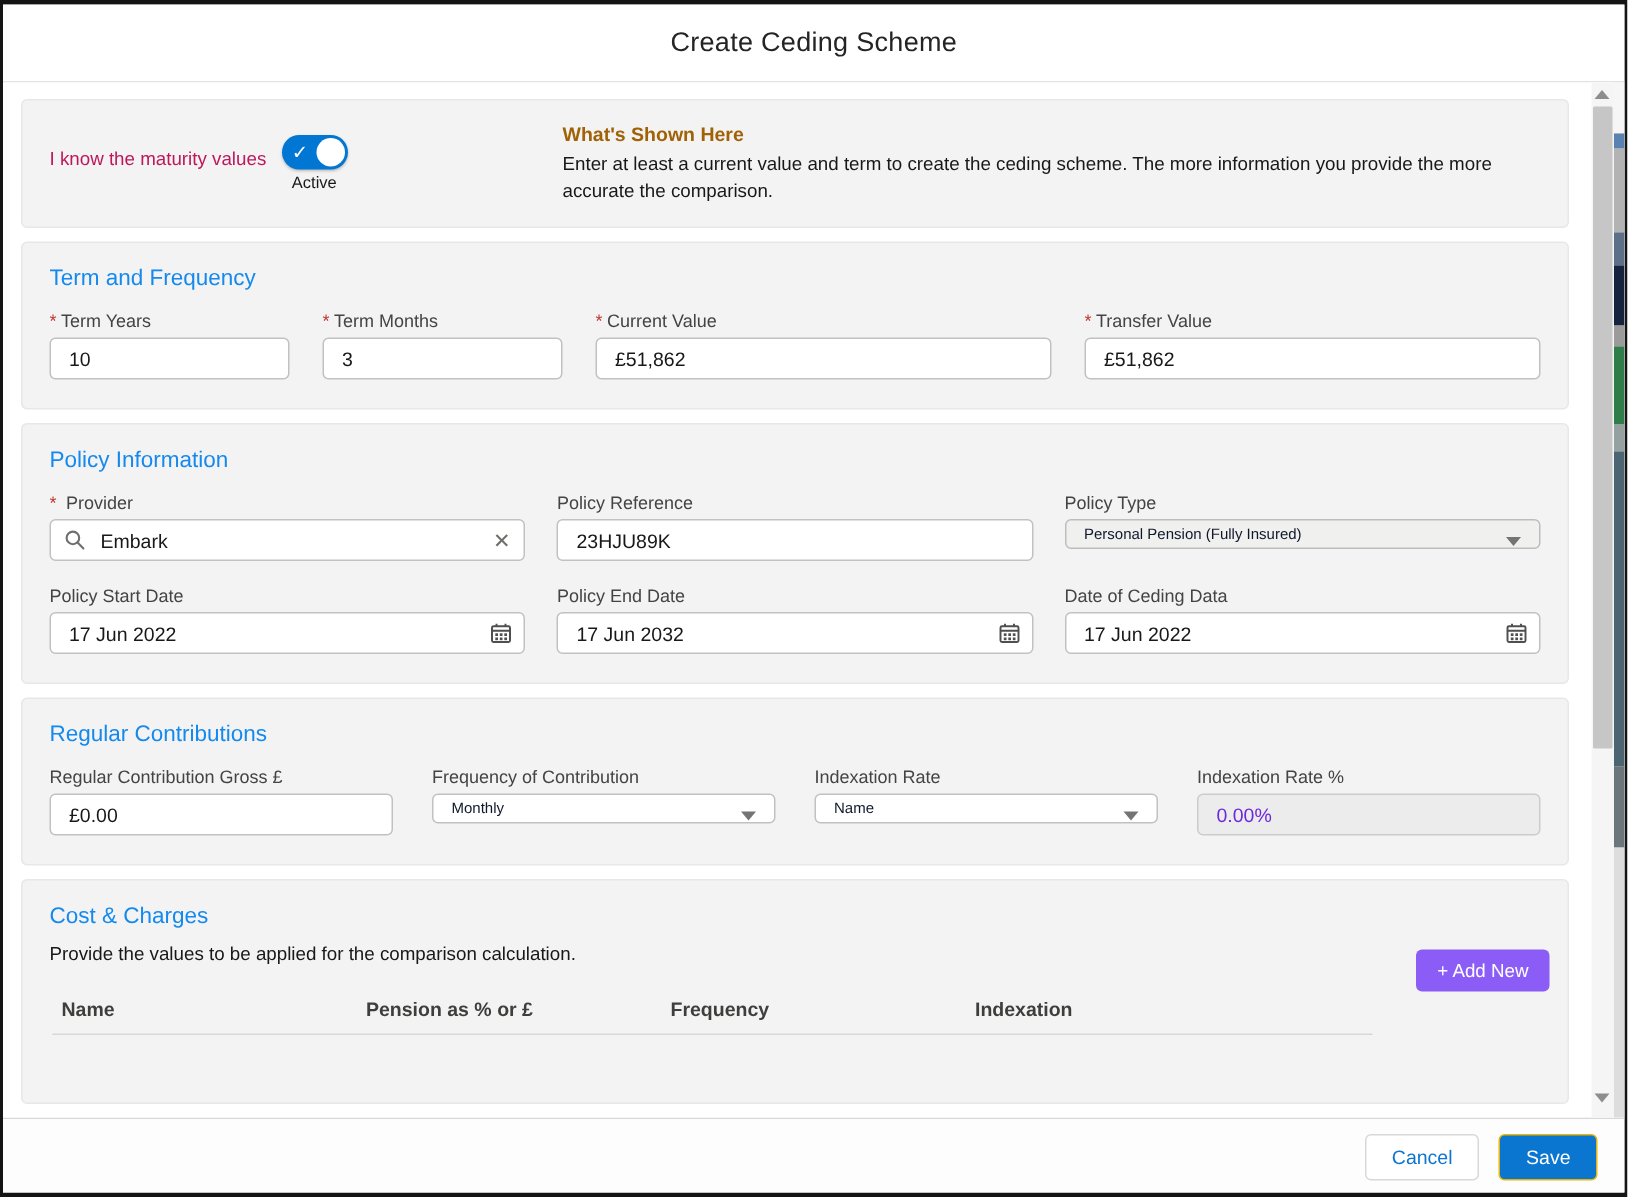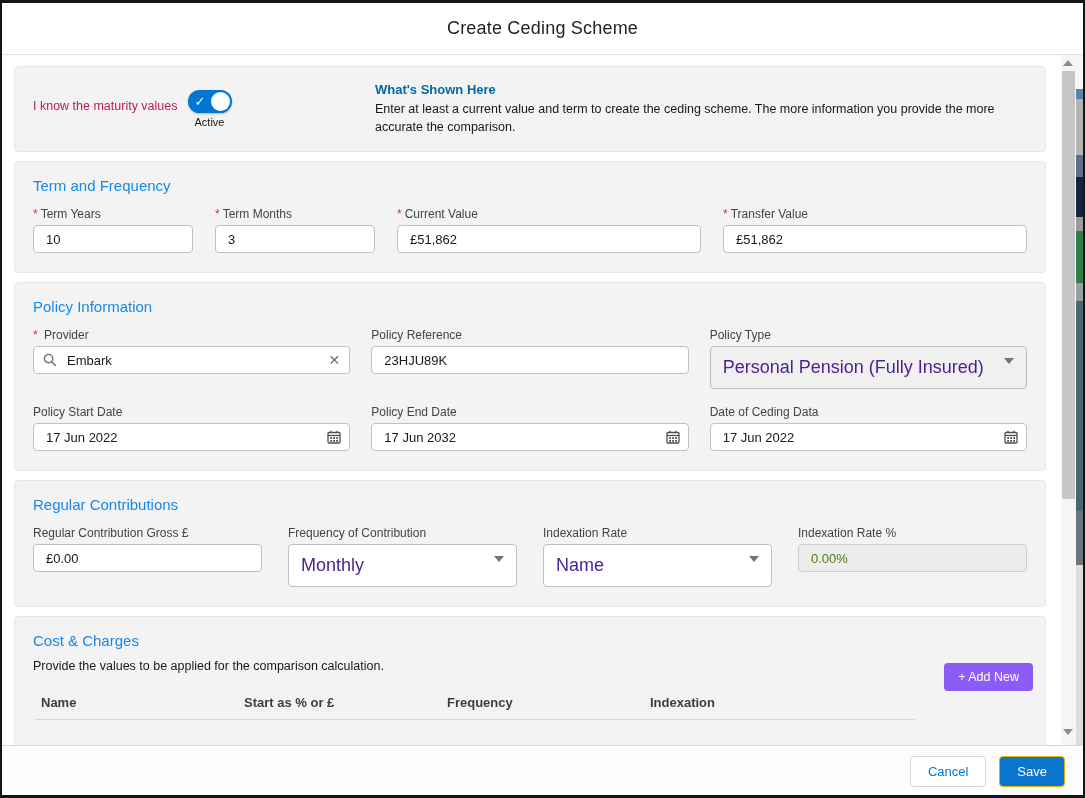--- a/index.html
+++ b/index.html
@@ -13,38 +13,38 @@
   
   .modal-body { position:relative; height:690px; background:#fff; padding:11px 0 0 12px; overflow:hidden; }
   .card { width:1032px; background:#f3f3f3; border:1px solid #e7e7e7; border-radius:4px; margin-bottom:9px; position:relative; }
 
   .section-heading { font-size:15px; color:#1589ee; font-weight:400; }
 
   .field-label { display:block; font-size:12px; color:#444; margin-bottom:4px; white-space:nowrap; }
   .req { color:#c23934; margin-right:3px; font-size:12px; }
 
   .txt-input { height:28px; width:100%; border:1px solid #c3c1bf; border-radius:4px; background:#fff; font-family:"Liberation Sans",sans-serif; font-size:13px; color:#181818; padding:0 12px; outline:none; }
-  .txt-input:disabled { background:#ececec; color:#4d7c0f; border-color:#cccccc; }
-
-  .select-box { height:43px; border:1px solid #c3c1bf; border-radius:4px; background:#fff; font-size:18px; color:#4c1d95; display:flex; align-items:center; padding:0 28px 0 12px; position:relative; cursor:pointer; }
+  .txt-input:disabled { background:#ececec; color:#6d28d9; border-color:#cccccc; }
+
+  .select-box { height:20px; border:1px solid #c3c1bf; border-radius:4px; background:#fff; font-size:10px; color:#0f172a; display:flex; align-items:center; padding:0 28px 0 12px; position:relative; cursor:pointer; }
   .select-box.gray { background:#f0f0ef; border-color:#bdbdbd; }
   .caret { position:absolute; right:12px; top:11px; width:0; height:0; border-left:5px solid transparent; border-right:5px solid transparent; border-top:6px solid #747474; }
   .rel { position:relative; }
 
   
   .card-maturity { height:86px; display:flex; align-items:center; padding:0 18px; }
   .toggle-area { width:342px; display:flex; align-items:flex-start; }
   .toggle-label { font-size:12.5px; color:#be185d; margin-top:9px; margin-right:10px; }
   .toggle-col { display:flex; flex-direction:column; align-items:center; }
   .toggle { width:44px; height:23px; border-radius:12px; background:#0176d3; position:relative; cursor:pointer; box-shadow:0 1px 2px rgba(0,0,0,.25); }
   .toggle .knob { position:absolute; right:2px; top:2px; width:19px; height:19px; border-radius:50%; background:#fff; }
   .toggle .check { position:absolute; left:7px; top:3px; color:#fff; font-size:13px; line-height:17px; }
   .toggle-state { font-size:11px; color:#181818; margin-top:3px; }
   .info-area { flex:1; padding-right:20px; }
-  .info-title { font-size:13px; font-weight:700; color:#0369a1; margin-bottom:3px; }
+  .info-title { font-size:13px; font-weight:700; color:#a16207; margin-bottom:3px; }
   .info-body { font-size:12.5px; color:#181818; line-height:1.45; max-width:660px; }
 
   
   .card-section { padding:15px 18px 19px 18px; }
   .fields-row { display:flex; margin-top:13px; }
   .fld { margin-right:22px; }
   .fld:last-child { margin-right:0; }
   .w160 { width:160px; }
   .grow { flex:1; }
 
@@ -249,21 +249,21 @@
         </div>
       </div>
     </div>
 
     <div class="card card-section">
       <div class="section-heading">Cost &amp; Charges</div>
       <div class="cc-desc">Provide the values to be applied for the comparison calculation.</div>
       <button class="add-new-btn">+ Add New</button>
       <div class="cc-table-head">
         <div class="cc-th">Name</div>
-        <div class="cc-th">Start as % or £</div>
+        <div class="cc-th">Pension as % or £</div>
         <div class="cc-th">Frequency</div>
         <div class="cc-th">Indexation</div>
       </div>
       <div class="cc-divider"></div>
       <div class="cc-empty"></div>
     </div>
 
     <div class="page-edge">
       <div class="pe-seg" style="top:0;height:34px;background:#f6f6f6;"></div>
       <div class="pe-seg" style="top:34px;height:10px;background:#5a82b0;"></div>

